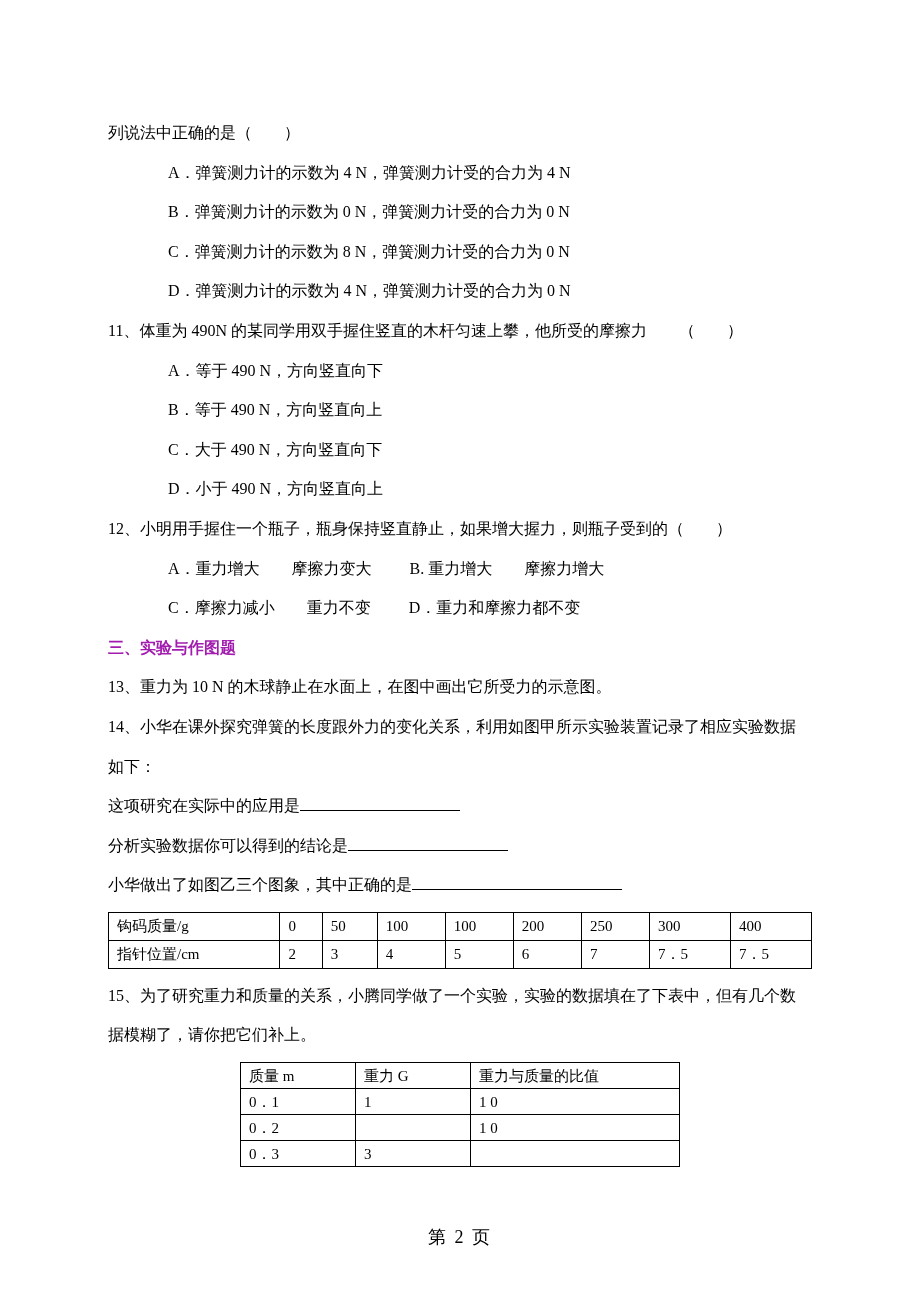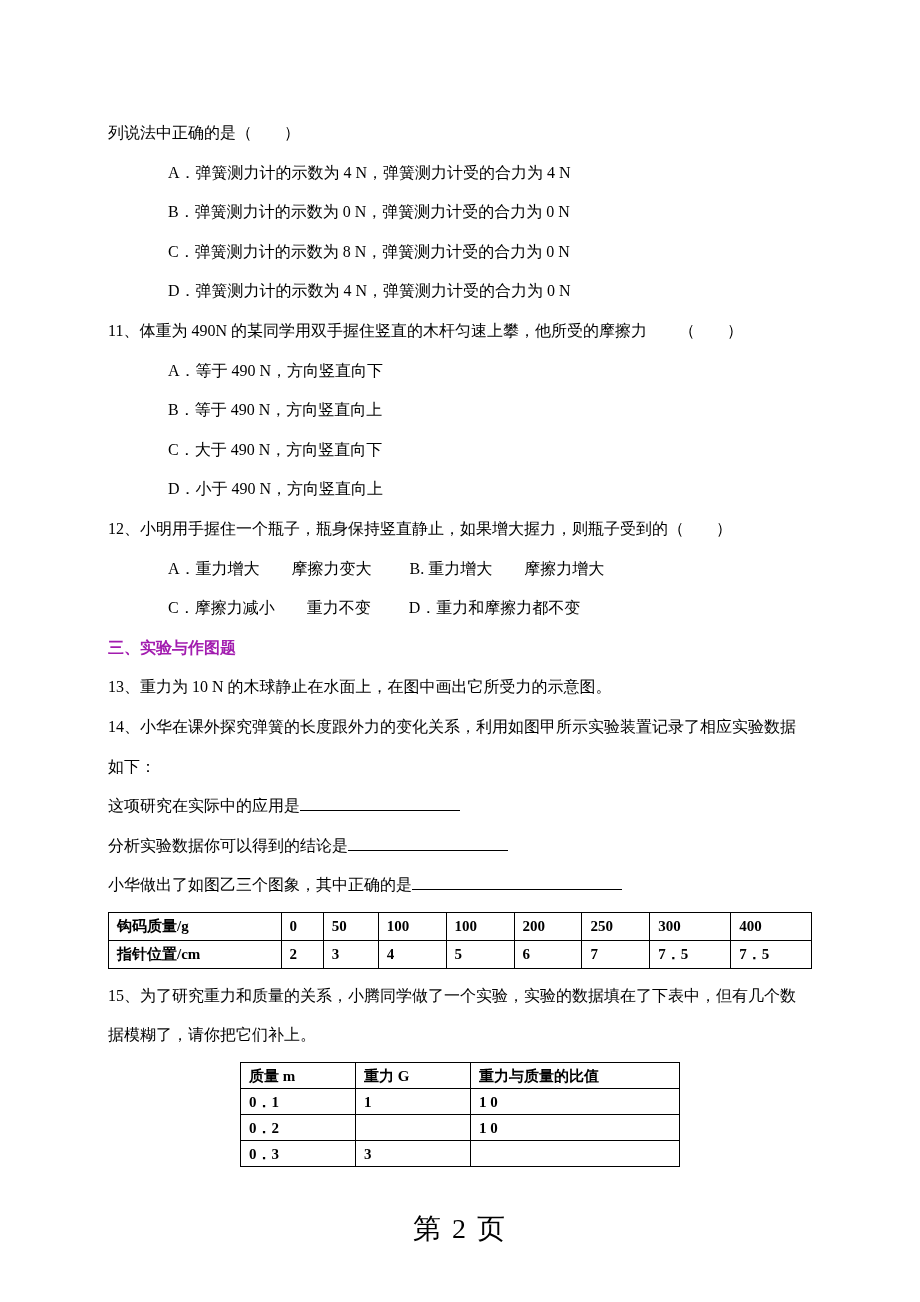--- a/index.html
+++ b/index.html
@@ -27,42 +27,42 @@
       margin-bottom: 14px;
     }
     table {
       border-collapse: collapse;
       font-size: 15px;
     }
     table td, table th {
       border: 1px solid #000;
       padding: 0 8px;
       text-align: left;
-      font-weight: bold;
+      font-weight: normal;
     }
     .table14 {
       width: 100%;
       margin-bottom: 14px;
     }
     .table14 td { height: 28px; }
     .table15 {
       width: 440px;
       margin: 0 auto 14px;
     }
     .table15 td { height: 26px; }
     .table15 td:first-child { width: 110px; }
     .table15 td:nth-child(2) { width: 110px; }
     .table15 td:nth-child(3) { width: 200px; }
     .footer {
       position: absolute;
       bottom: 50px;
       left: 0;
       right: 0;
       text-align: center;
-      font-size: 28px;
+      font-size: 18px;
       font-family: "SimSun", serif;
       letter-spacing: 2px;
     }
     .blank {
       display: inline-block;
       border-bottom: 1px solid #000;
       min-width: 160px;
       height: 1em;
       vertical-align: baseline;
     }

